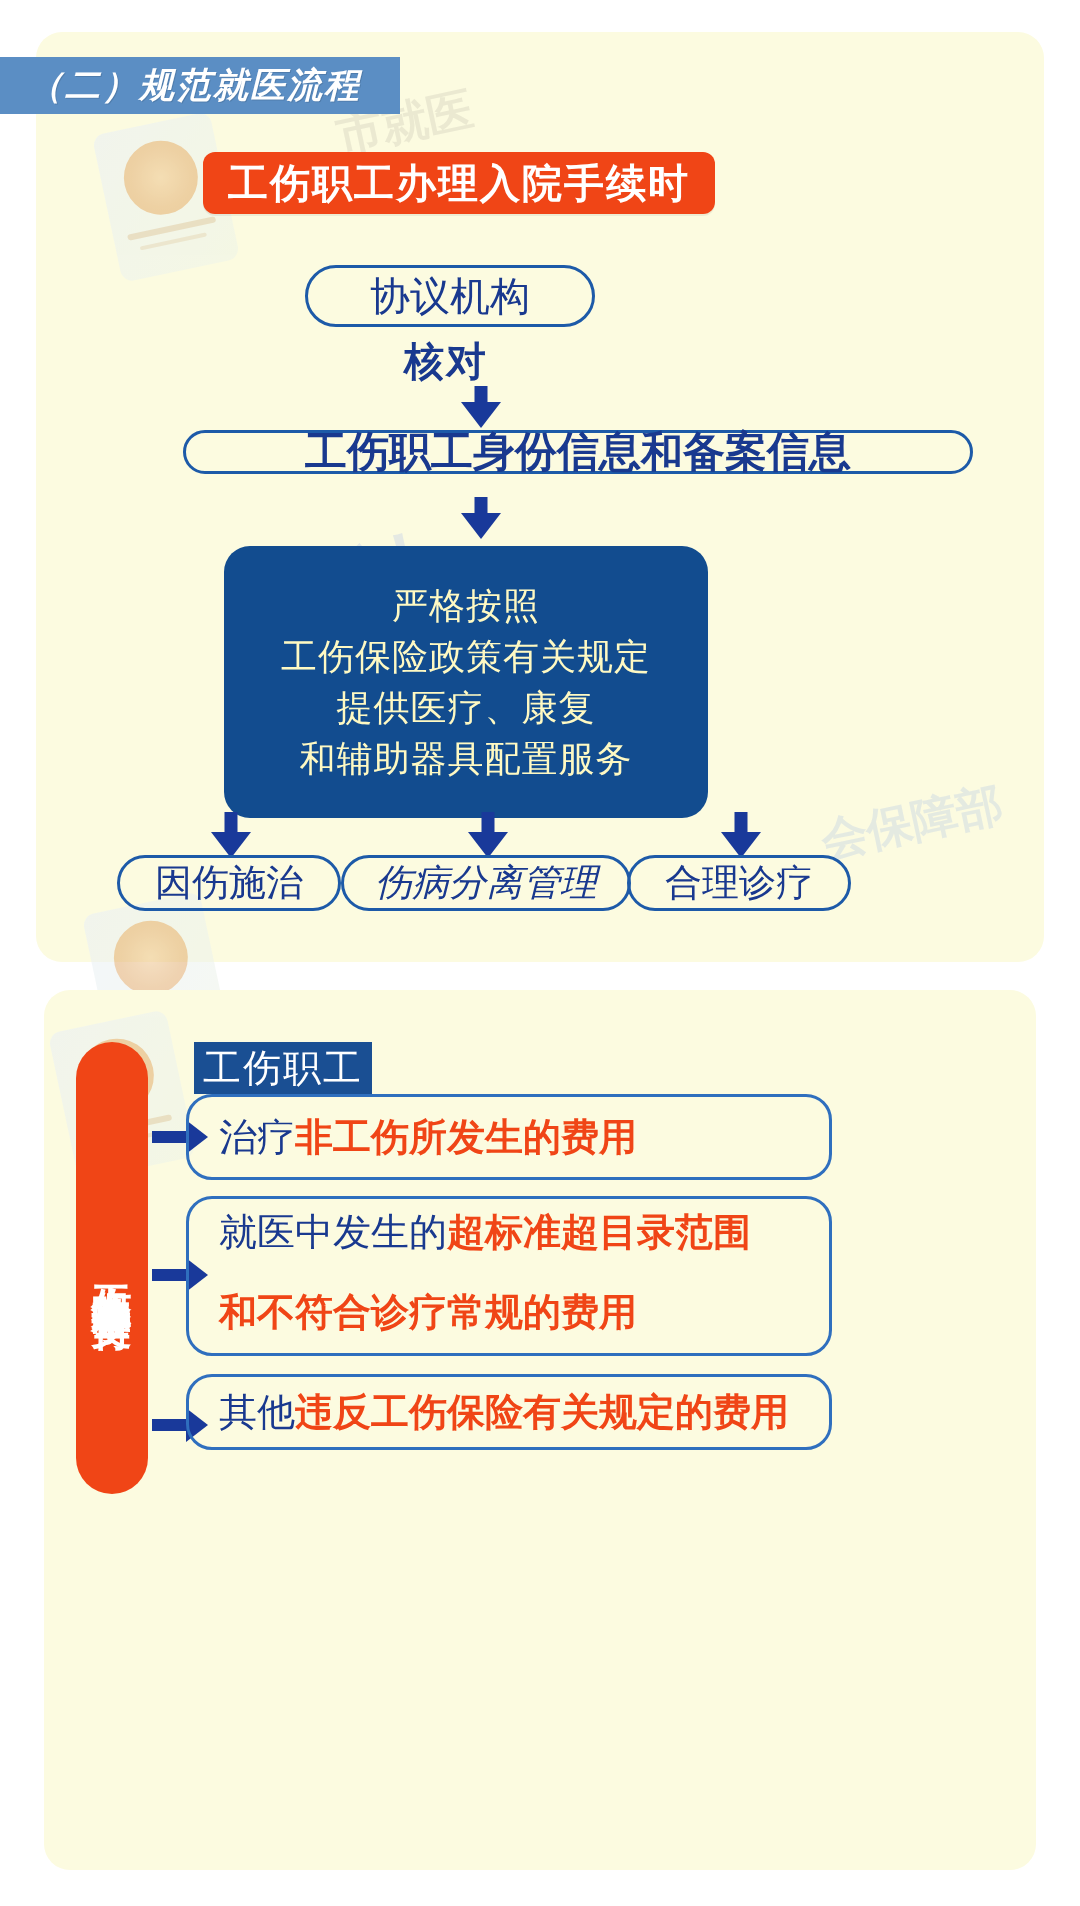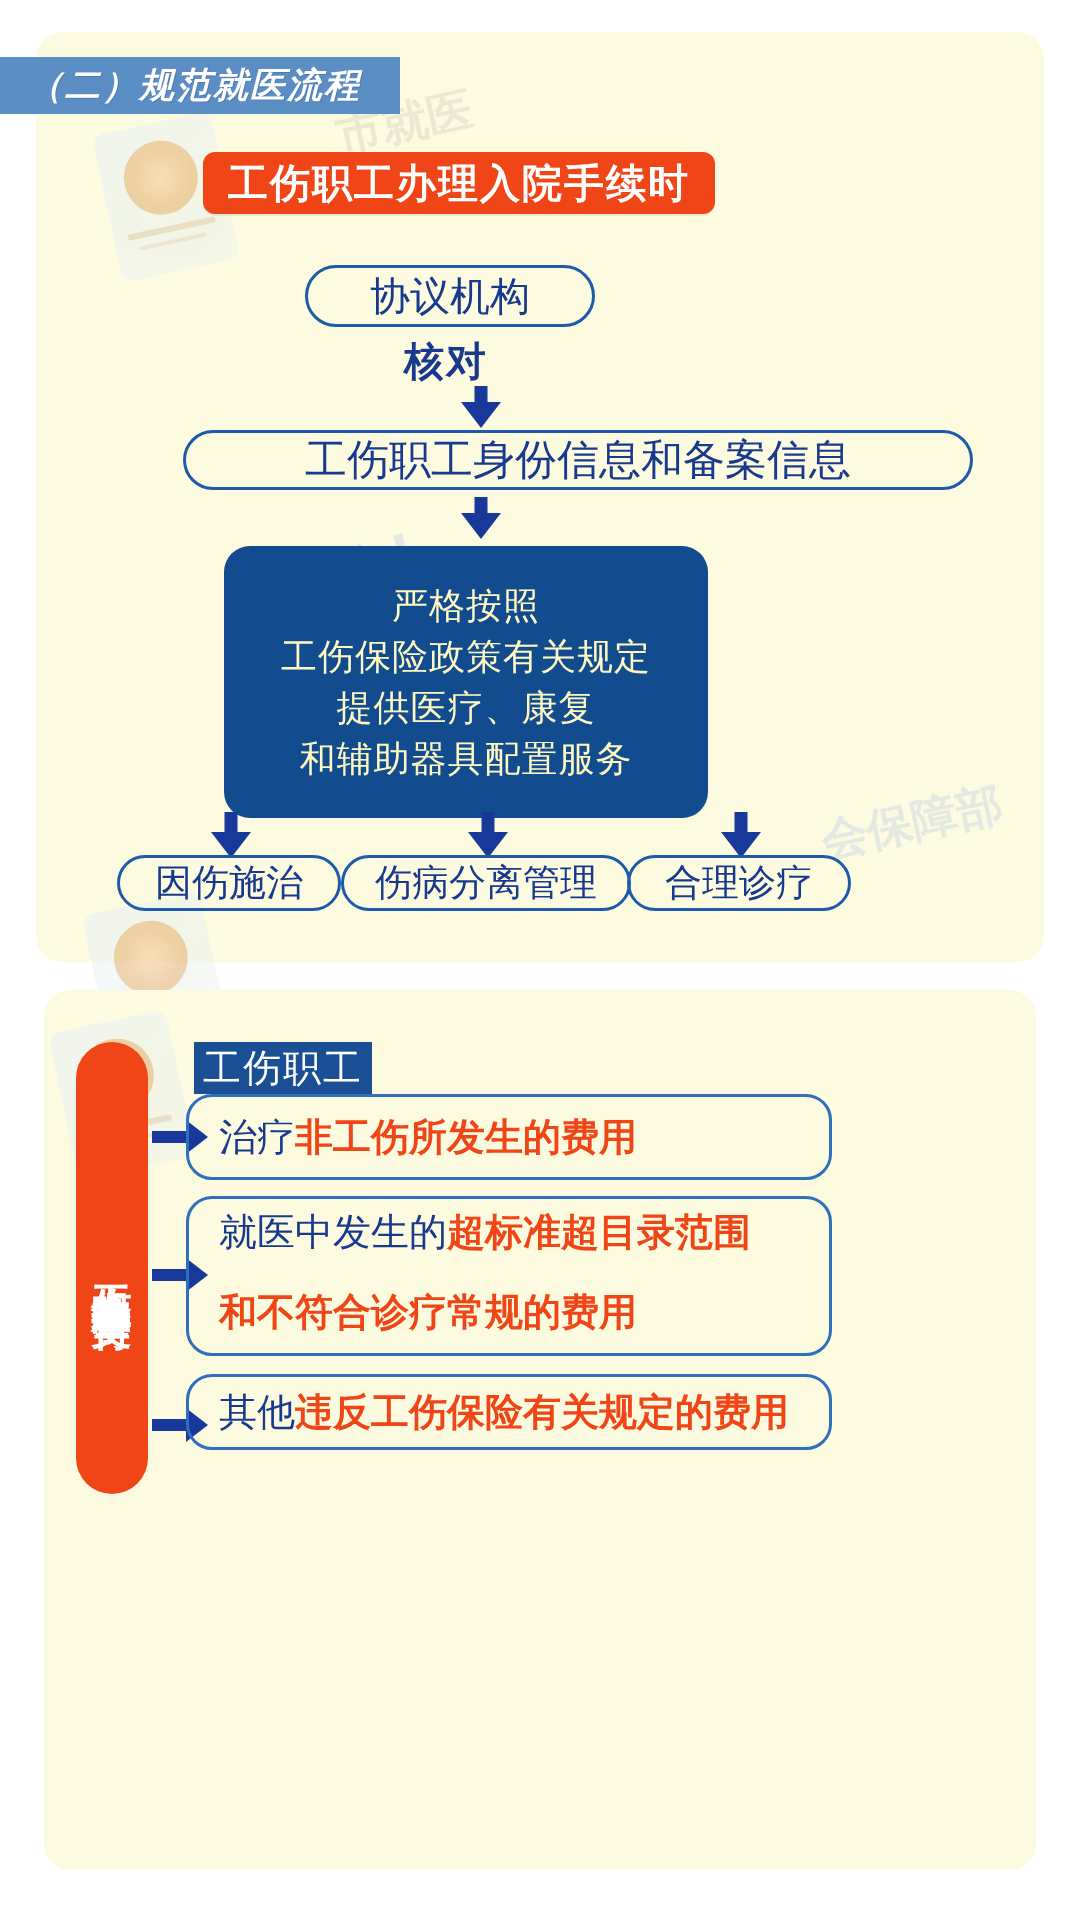--- a/index.html
+++ b/index.html
@@ -67,26 +67,26 @@
   .pill{
     position:absolute;border:3px solid #1d5aa8;border-radius:999px;
     background:transparent;display:flex;align-items:center;justify-content:center;
     box-sizing:border-box;
   }
   .pill .txt{color:#19398f;white-space:nowrap;}
 
   #pill-agency{left:305px;top:265px;width:290px;height:62px;}
   #pill-agency .txt{font-size:40px;}
 
-  #pill-identity{left:183px;top:430px;width:790px;height:60px;}
+  #pill-identity{left:183px;top:430px;width:790px;height:44px;font-weight:bold;}
   #pill-identity .txt{font-size:42px;}
 
   .pill-sm{height:56px;}
   #pill-r1{left:117px;top:855px;width:224px;}
-  #pill-r2{left:341px;top:855px;width:290px;}
+  #pill-r2{left:341px;top:855px;width:290px;font-style:italic;}
   #pill-r3{left:627px;top:855px;width:224px;}
   .pill-sm .txt{font-size:37px;}
 
   
   .label-check{
     position:absolute;left:0;top:334px;width:892px;text-align:center;
     color:#19398f;font-size:40px;font-weight:bold;letter-spacing:2px;
   }
 
   

